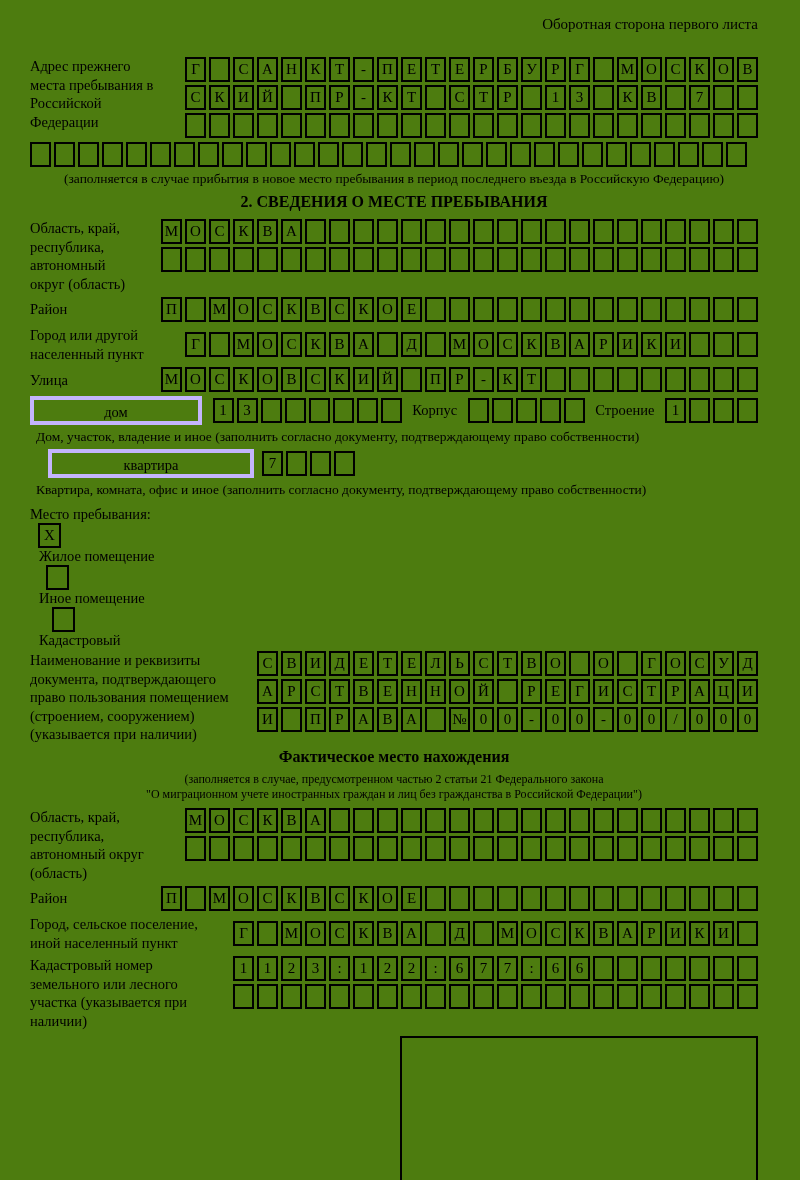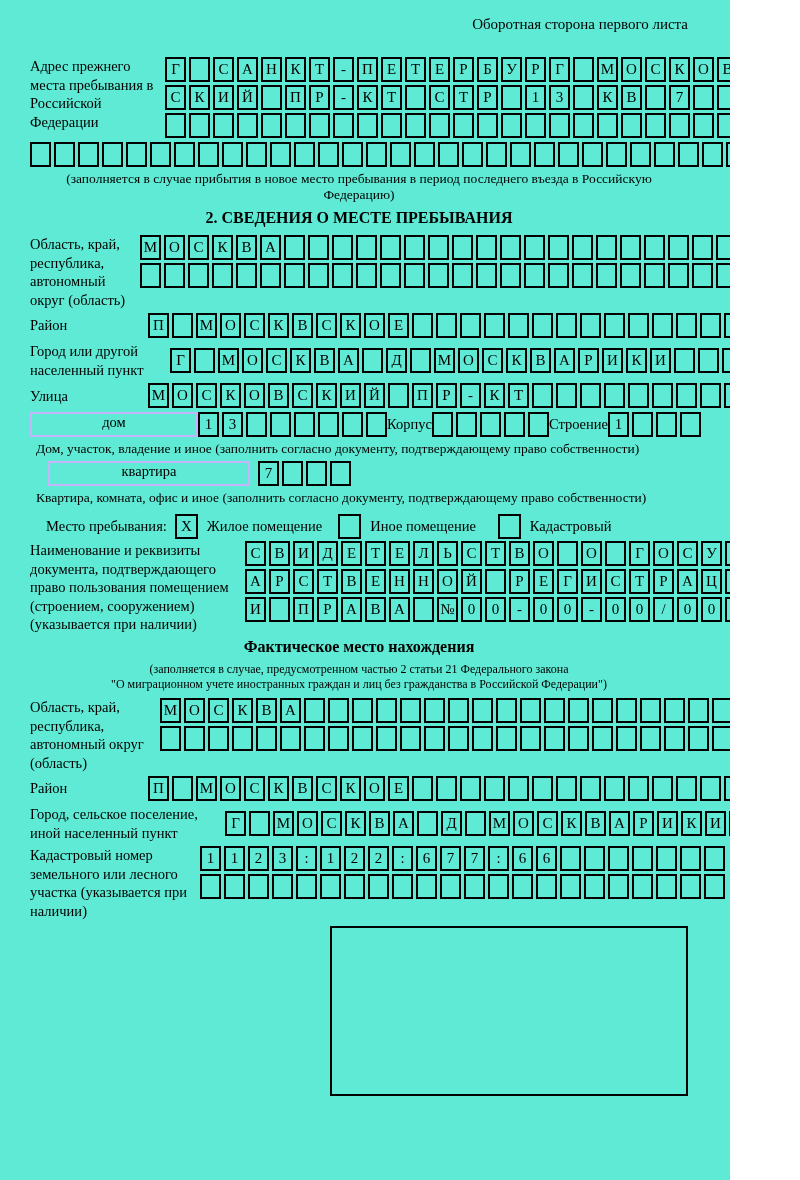--- a/index.html
+++ b/index.html
@@ -1,19 +1,19 @@
 <!DOCTYPE html>
 <html><head>
 <meta charset="utf-8">
 <style>
   html, body { margin:0; padding:0; background:#fff; }
   .page {
-    width:730px; height:1180px; box-sizing:border-box;
+    width:800px; height:1180px; box-sizing:border-box;
     padding:16px 42px 0 30px;
-    background:#5eead4; color:#000;
+    background:#4d7c0f; color:#000;
     font-family:"Liberation Serif", "DejaVu Serif", serif;
     overflow:hidden; position:relative;
   }
   .header-note { text-align:right; font-size:15px; margin-bottom:24px; }
 
   .frow { display:flex; align-items:flex-start; margin-bottom:4px; }
   .frow.vcenter { align-items:center; }
   .flabel { flex:0 0 auto; font-size:14.5px; line-height:1.28; }
   .w135{width:135px}.w110{width:110px}.w118{width:118px}.w140{width:140px}
   .w215{width:215px}.w195{width:195px}.w170{width:170px}.w130{width:130px}
@@ -25,30 +25,30 @@
     display:flex; align-items:center; justify-content:center;
     font-size:15px; line-height:1;
   }
   .row4 { margin-top:0; margin-bottom:4px; }
   .caption { font-size:13.5px; text-align:center; margin-bottom:4px; }
   .caption.left { text-align:left; padding-left:6px; }
   .sec-title { font-size:16px; font-weight:bold; text-align:center; margin:6px 0 8px 0; }
 
   .house-row { display:flex; align-items:center; justify-content:space-between; margin-bottom:4px; }
   .named-rect {
-    flex:0 0 auto; border:2px solid #c4b5fd; height:21px;
-    display:flex; align-items:flex-start; justify-content:center; font-size:14.5px;
+    flex:0 0 auto; border:4px solid #c4b5fd; height:21px;
+    display:flex; align-items:flex-end; justify-content:center; font-size:14.5px;
   }
   .rect-dom { width:164px; }
   .rect-kv  { width:198px; }
   .inline-label { font-size:14.5px; flex:0 0 auto; }
   .apt-row { display:flex; align-items:center; margin-bottom:4px;padding-left:18px; }
   .apt-row .fboxes { margin-left:8px; }
 
-  .stay-row { display:flex; align-items:center; margin:8px 0 2px 16px; font-size:14.5px; }
+  .stay-row { display:flex; align-items:flex-start; margin:8px 0 2px 0; font-size:14.5px;flex-direction:column; }
   .stay-row .ckbox { margin-left:8px; }
   .stay-row .opt-label { margin-left:9px; }
   .gap1 { margin-left:16px !important; }
   .gap2 { margin-left:22px !important; }
   .ckbox {
     flex:0 0 auto; width:19px; height:21px; border:2px solid #000;
     display:flex; align-items:center; justify-content:center; font-size:15px;
   }
   .stay-note { font-size:13.5px; text-align:center; width:265px; margin:0 0 6px 178px; }
 

